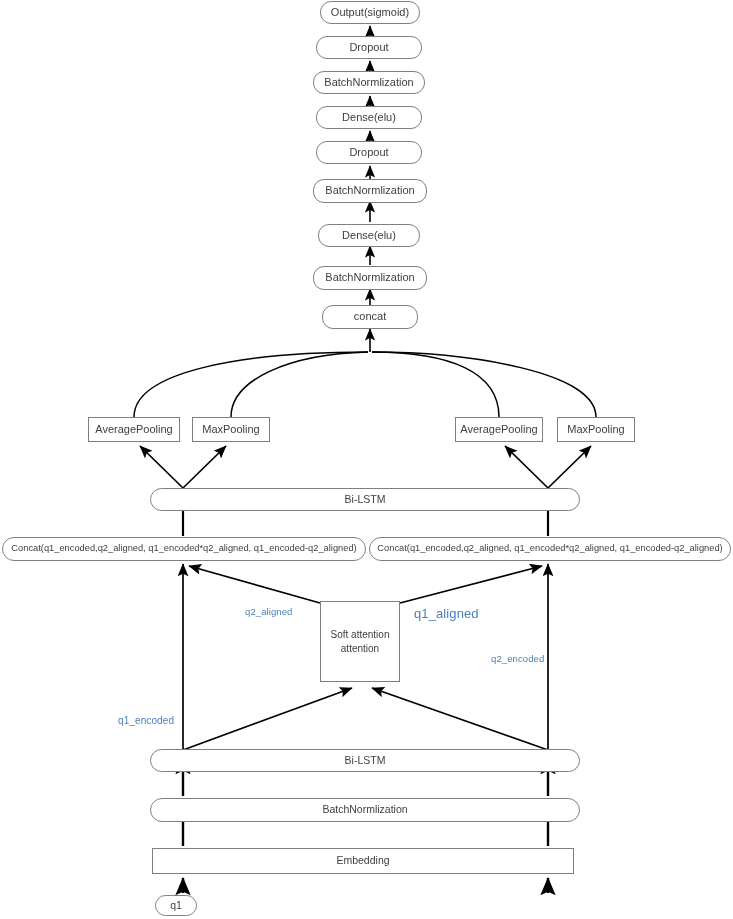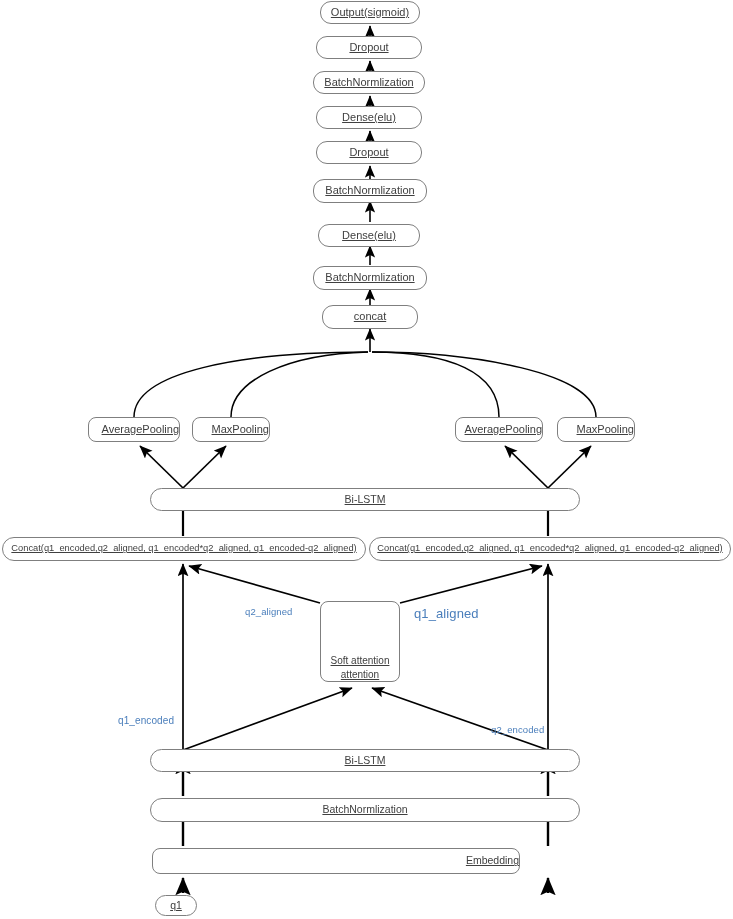--- a/index.html
+++ b/index.html
@@ -27,25 +27,24 @@
     border:1px solid #7f7f7f;
     background:#ffffff;
     display:flex;
     align-items:center;
     justify-content:center;
     color:#404040;
     text-align:center;
     white-space:nowrap;
     line-height:1.05;
     z-index:2;
-    text-decoration:underline;
   }
   .rounded{ border-radius:11px; }
   .pill{ border-radius:14px; }
-  .rect{ border-radius:8px;justify-content:flex-end; }
+  .rect{ border-radius:0; }
   .lbl{
     position:absolute;
     color:#4a7ebb;
     white-space:nowrap;
     z-index:3;
     letter-spacing:0.1px;
     margin-top:40px;
   }
   .two-line{ line-height:1.35; white-space:normal; }
 </style>
@@ -197,21 +196,21 @@
   </div>
 
   <div class="node pill" style="left:150px;top:749px;width:430px;height:23px;font-size:10.5px;">
     <span>Bi-LSTM</span>
   </div>
 
   <div class="node pill" style="left:150px;top:798px;width:430px;height:24px;font-size:10.5px;">
     <span>BatchNormlization</span>
   </div>
 
-  <div class="node rect" style="left:152px;top:848px;width:368px;height:26px;font-size:10.5px;">
+  <div class="node rect" style="left:152px;top:848px;width:422px;height:26px;font-size:10.5px;">
     <span>Embedding</span>
   </div>
 
   <div class="node rounded" style="left:155px;top:895px;width:42px;height:21px;font-size:10.5px;">
     <span>q1</span>
   </div>
 
   <div class="node rounded" style="left:523px;top:895px;width:57px;height:14px;font-size:10.5px;margin-top:44px;">
     <span>q2</span>
   </div>
@@ -221,17 +220,17 @@
   </div>
 
   <div class="lbl" style="left:414px;top:566px;font-size:13px;">
     <span>q1_aligned</span>
   </div>
 
   <div class="lbl" style="left:118px;top:675px;font-size:10px;">
     <span>q1_encoded</span>
   </div>
 
-  <div class="lbl" style="left:491px;top:684px;font-size:9.5px;">
+  <div class="lbl" style="left:491px;top:613px;font-size:9.5px;">
     <span>q2_encoded</span>
   </div>
 
 </div>
 
 </body></html>

